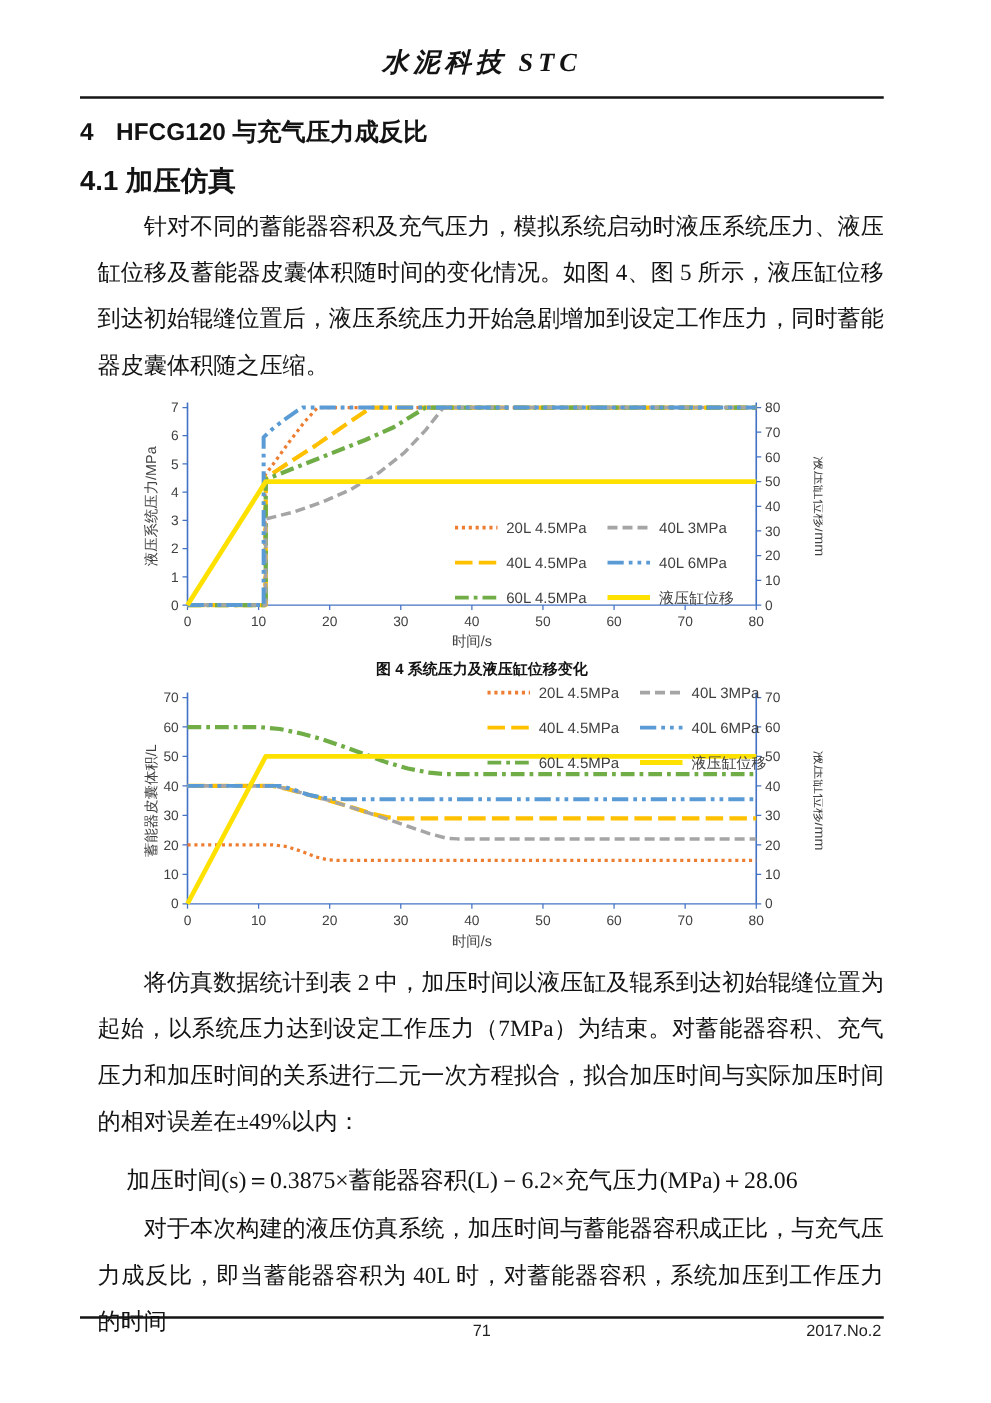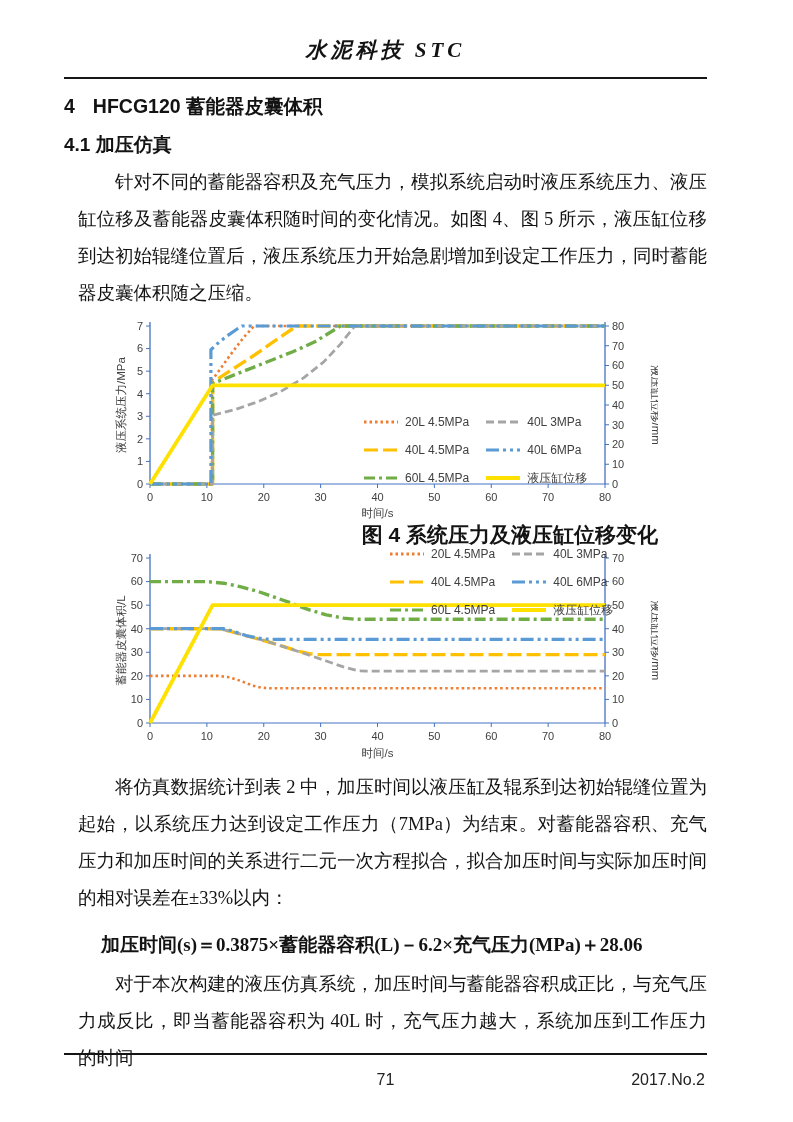--- a/index.html
+++ b/index.html
@@ -6,61 +6,61 @@
   .page{position:relative;width:771px;height:1122px;background:#fff;overflow:hidden;
         font-family:"Liberation Serif",serif;color:#131313;}
   .content{padding:36px 64px 0 64px;}
 
   .journal-header{text-align:center;font-size:21px;font-style:italic;font-weight:700;
                   letter-spacing:4px;line-height:28px;}
   .header-rule{border:none;border-top:2px solid #161616;margin:13px 0 0 0;}
 
   .h1{display:flex;gap:18px;font-family:"Liberation Sans",sans-serif;font-weight:700;
       font-size:19.5px;line-height:26px;margin-top:14px;}
-  .h2{font-family:"Liberation Sans",sans-serif;font-weight:700;font-size:19px;
+  .h2{font-family:"Liberation Sans",sans-serif;font-weight:700;font-size:22px;
       line-height:26px;margin-top:13px;}
 
   p.body{font-size:18.5px;line-height:37px;text-align:justify;text-indent:37px;
          margin:6px 0 0 14px;}
 
   .figure{position:relative;width:545px;margin:4px auto 0 auto;}
-  .fig-caption{text-align:right;font-family:"Liberation Sans",sans-serif;font-weight:700;
-               font-size:21px;line-height:22px;margin-top:1px;}
+  .fig-caption{text-align:center;font-family:"Liberation Sans",sans-serif;font-weight:700;
+               font-size:12px;line-height:22px;margin-top:1px;}
   svg.chart{display:block;}
   svg text{font-family:"Liberation Sans",sans-serif;}
 
   .legend{position:absolute;display:grid;grid-template-rows:repeat(3,auto);
           grid-auto-flow:column;column-gap:28px;row-gap:5px;
           font-family:Liberation Sans, sans-serif;font-size:12px;color:#404040;gap:16px;}
   .legend-f4{left:250px;top:100px;}
   .legend-f5{left:276px;top:-2px;}
   .legend-item{display:flex;align-items:center;gap:6px;white-space:nowrap;line-height:12px;}
 
-  .equation{font-weight:700;font-size:19px;line-height:30px;margin:13px 0 6px 0;
+  .equation{font-weight:400;font-size:19px;line-height:30px;margin:13px 0 6px 0;
             padding-left:37px;}
 
   .footer{position:absolute;left:64px;right:64px;top:1053px;}
   .footer-rule{border:none;border-top:2.5px solid #141414;margin:0;}
-  .footer-row{position:relative;height:22px;margin-top:16px;
-              font-family:"Liberation Sans",sans-serif;font-size:16px;color:#222;}
+  .footer-row{position:relative;height:22px;margin-top:2px;
+              font-family:"Liberation Sans",sans-serif;font-size:13px;color:#222;}
   .page-num{position:absolute;left:0;right:0;text-align:center;}
   .issue{position:absolute;right:2px;}
 </style>
 </head>
 <body>
 
 <div class="page">
   <div class="content">
 
     <div class="journal-header">水泥科技 STC</div>
     <hr class="header-rule">
 
     <div class="h1">
       <span>4</span>
-      <span>HFCG120 蓄能器皮囊体积</span>
+      <span>HFCG120 与充气压力成反比</span>
     </div>
 
     <div class="h2">4.1 加压仿真</div>
 
     <p class="body">针对不同的蓄能器容积及充气压力，模拟系统启动时液压系统压力、液压缸位移及蓄能器皮囊体积随时间的变化情况。如图 4、图 5 所示，液压缸位移到达初始辊缝位置后，液压系统压力开始急剧增加到设定工作压力，同时蓄能器皮囊体积随之压缩。</p>
 
     <div class="figure">
       <svg class="chart" width="545" height="207" viewBox="0 0 545 207">
           <line x1="37" y1="6" x2="37" y2="168" stroke="#4472C4" stroke-width="1.3"></line>
           <line x1="492" y1="6" x2="492" y2="168" stroke="#4472C4" stroke-width="1.3"></line>
@@ -266,25 +266,25 @@
           </div>
           <div class="legend-item">
             <svg width="36" height="10">
               <line x1="1" y1="5" x2="35" y2="5" stroke="#FFE100" stroke-width="4"></line>
             </svg>
             <span>液压缸位移</span>
           </div>
         </div>
     </div>
 
-    <p class="body">将仿真数据统计到表 2 中，加压时间以液压缸及辊系到达初始辊缝位置为起始，以系统压力达到设定工作压力（7MPa）为结束。对蓄能器容积、充气压力和加压时间的关系进行二元一次方程拟合，拟合加压时间与实际加压时间的相对误差在±33%以内：</p>
+    <p class="body">将仿真数据统计到表 2 中，加压时间以液压缸及辊系到达初始辊缝位置为起始，以系统压力达到设定工作压力（7MPa）为结束。对蓄能器容积、充气压力和加压时间的关系进行二元一次方程拟合，拟合加压时间与实际加压时间的相对误差在±49%以内：</p>
 
     <div class="equation">加压时间(s)＝0.3875×蓄能器容积(L)－6.2×充气压力(MPa)＋28.06</div>
 
-    <p class="body">对于本次构建的液压仿真系统，加压时间与蓄能器容积成正比，与充气压力成反比，即当蓄能器容积为 40L 时，充气压力越大，系统加压到工作压力的时间</p>
+    <p class="body">对于本次构建的液压仿真系统，加压时间与蓄能器容积成正比，与充气压力成反比，即当蓄能器容积为 40L 时，对蓄能器容积，系统加压到工作压力的时间</p>
   </div>
 
   <div class="footer">
     <hr class="footer-rule">
     <div class="footer-row">
       <span class="page-num">71</span>
       <span class="issue">2017.No.2</span>
     </div>
   </div>
 </div>

